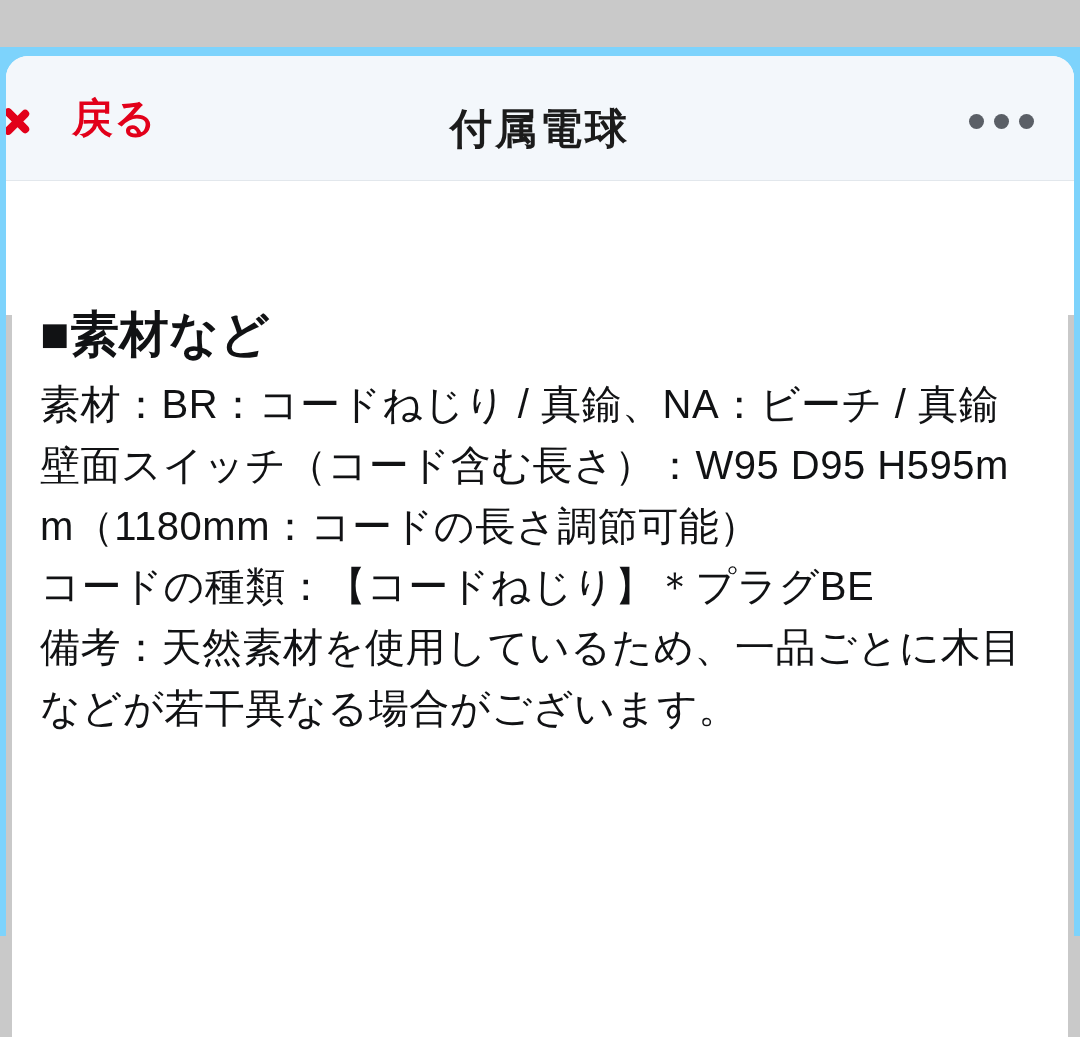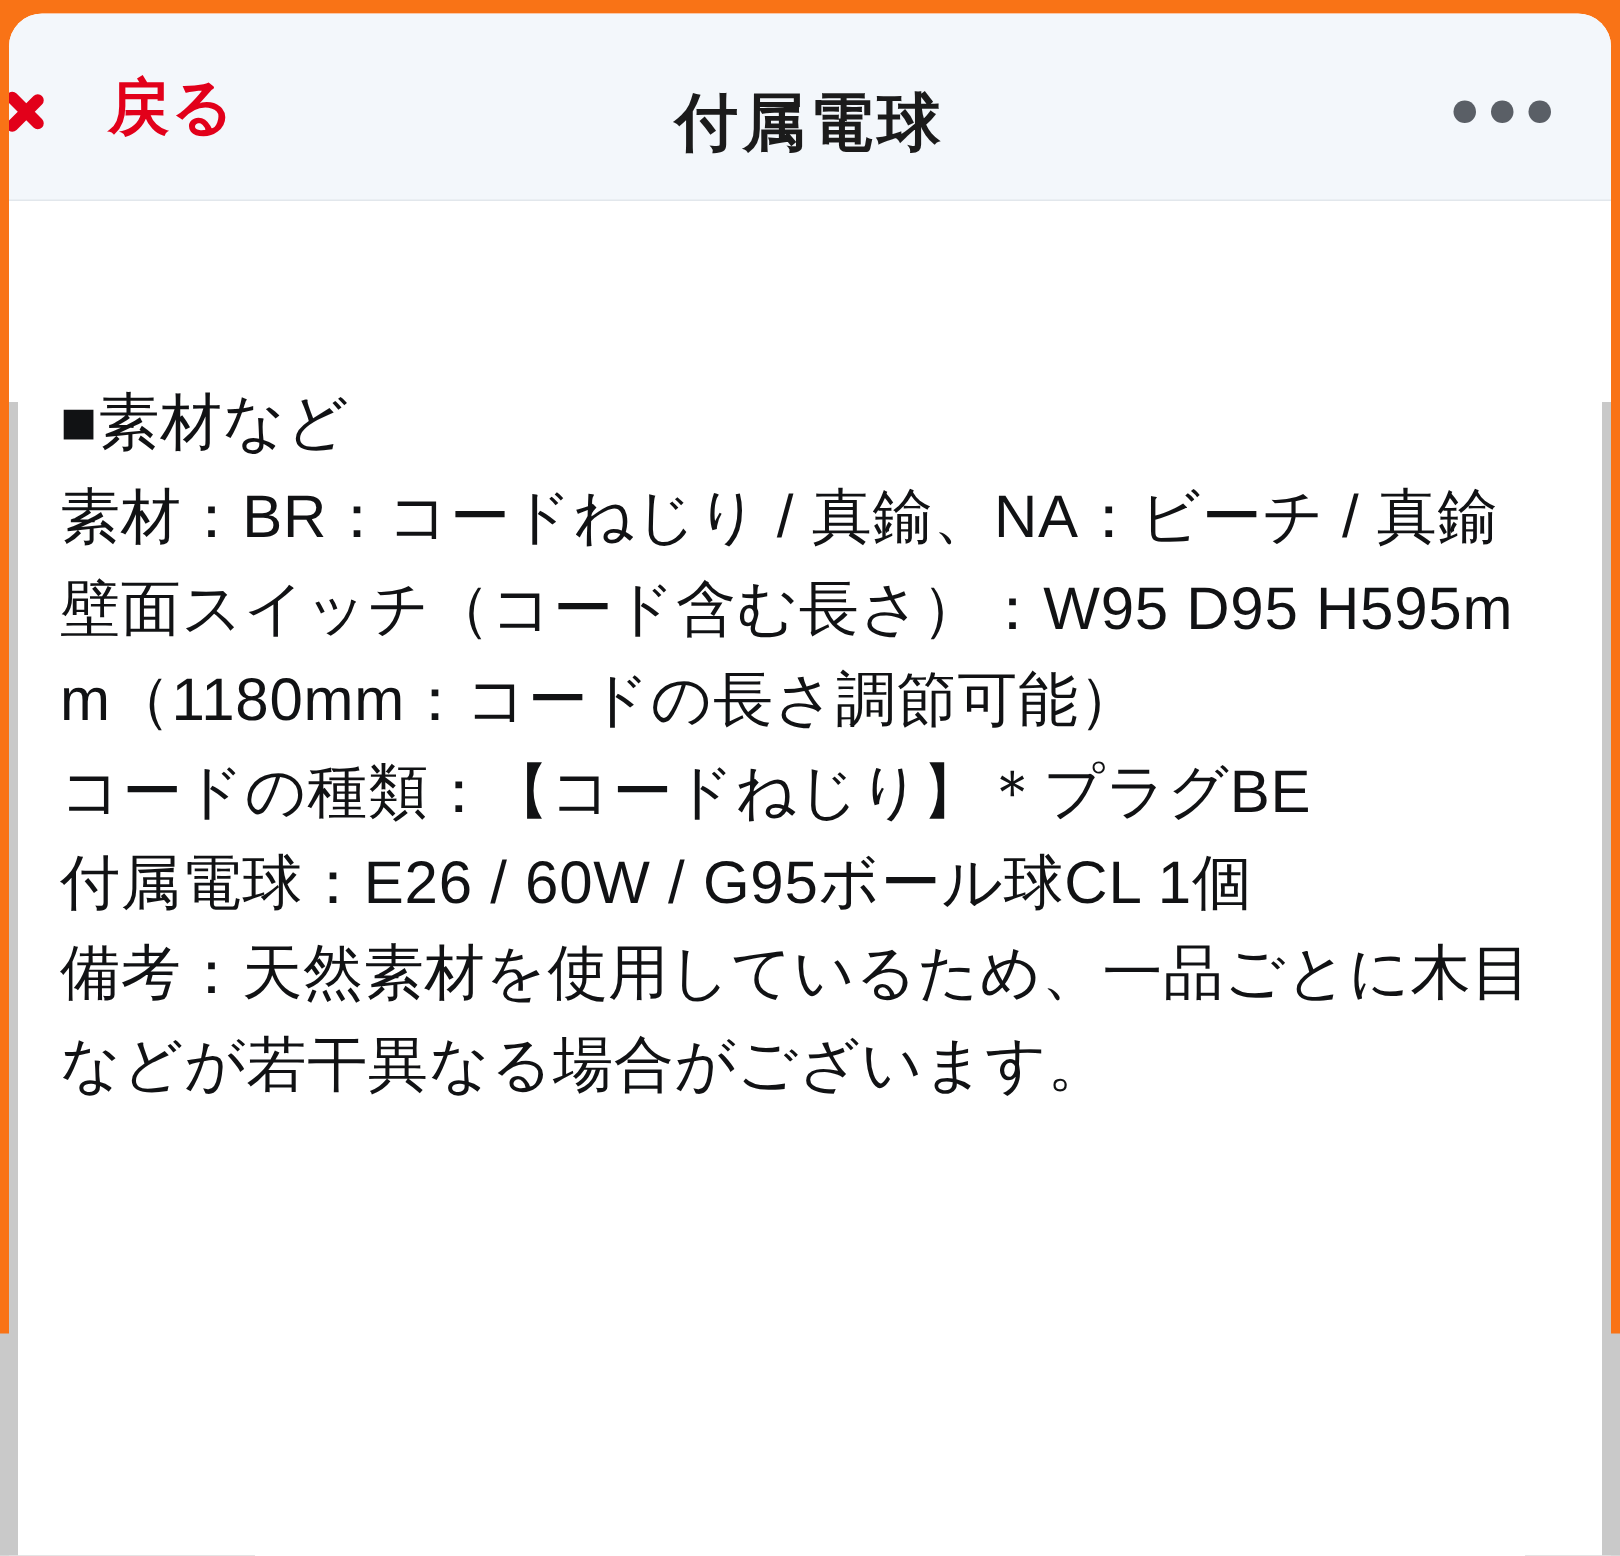--- a/index.html
+++ b/index.html
@@ -12,22 +12,23 @@
     height: 1037px;
     font-family: "Liberation Sans", "DejaVu Sans", sans-serif;
     overflow: hidden;
   }
 
   
   .screen {
     position: relative;
     width: 1080px;
     height: 889px;
-    background: #f97316;
-    box-sizing: border-box;
+    background: #7dd3fc;
+    box-sizing: border-box;
+    margin-top: 47px;
   }
 
   
   .app-window {
     position: absolute;
     left: 6px;
     top: 9px;
     width: 1068px;
     height: 1028px;
     background: #ffffff;
@@ -129,22 +130,22 @@
   .detail-body {
     padding-top: 118px;
     font-size: 40px;
     line-height: 1.52;
     color: #111214;
     letter-spacing: 0.5px;
     word-break: break-all;
   }
 
   .section-heading {
-    font-weight: 400;
-    font-size: 41px;
+    font-weight: 700;
+    font-size: 49px;
     margin: 0 0 4px 0;
     line-height: 1.45;
   }
 
   .spec-line {
     margin: 0;
     font-weight: 400;
   }
 
   
@@ -183,19 +184,18 @@
 
     <div class="content">
       <div class="rail-left"></div>
       <div class="rail-right"></div>
 
       <div class="detail-body">
         <p class="section-heading">■素材など</p>
         <p class="spec-line">素材：BR：コードねじり / 真鍮、NA：ビーチ / 真鍮</p>
         <p class="spec-line">壁面スイッチ（コード含む長さ）：W95 D95 H595mm（1180mm：コードの長さ調節可能）</p>
         <p class="spec-line">コードの種類：【コードねじり】＊プラグBE</p>
-        <p class="spec-line">付属電球：E26 / 60W / G95ボール球CL 1個</p>
         <p class="spec-line">備考：天然素材を使用しているため、一品ごとに木目などが若干異なる場合がございます。</p>
       </div>
     </div>
 
   </div>
 </div>
 
 </body></html>

